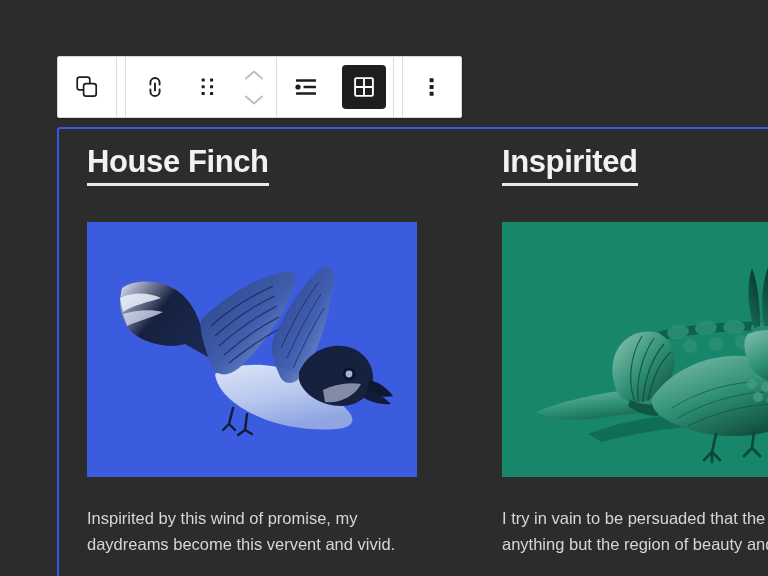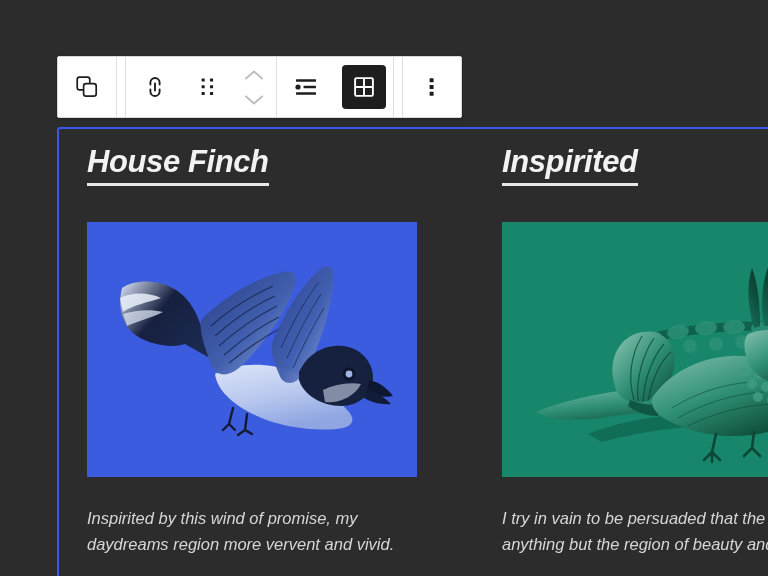--- a/index.html
+++ b/index.html
@@ -42,21 +42,20 @@
     left: 87px;
     top: 144px;
     width: 740px;
     display: grid;
     grid-template-columns: 330px 330px;
     column-gap: 85px;
   }
 
   .post-card {
     position: relative;
-    font-style: italic;
   }
 
   .post-title {
     font-size: 31px;
     font-weight: 700;
     line-height: 1.18;
     color: #f2f2f2;
     letter-spacing: -0.4px;
     margin: 0 0 36px 0;
     display: inline-block;
@@ -211,21 +210,21 @@
             <path d="M280 168 C290 170 298 176 304 182 C294 183 284 180 277 176 Z" fill="#111c39"></path>
 
             <circle cx="262" cy="152" r="6.5" fill="#0b1428"></circle>
             <circle cx="262" cy="152" r="3.4" fill="#9fb4e4"></circle>
           </g>
         </svg>
       </div>
 
       <p class="post-excerpt">
         <span class="line">Inspirited by this wind of promise, my</span>
-        <span class="line">daydreams region more vervent and vivid.</span>
+        <span class="line">daydreams become this vervent and vivid.</span>
       </p>
     </div>
 
     <div class="post-card">
       <a class="post-title">Inspirited</a>
 
       <div class="post-image">
         <svg viewBox="0 0 330 255" preserveAspectRatio="none" aria-hidden="true">
           <defs>
             <linearGradient id="bodyGreen" x1="0.1" y1="0" x2="0.8" y2="1">

